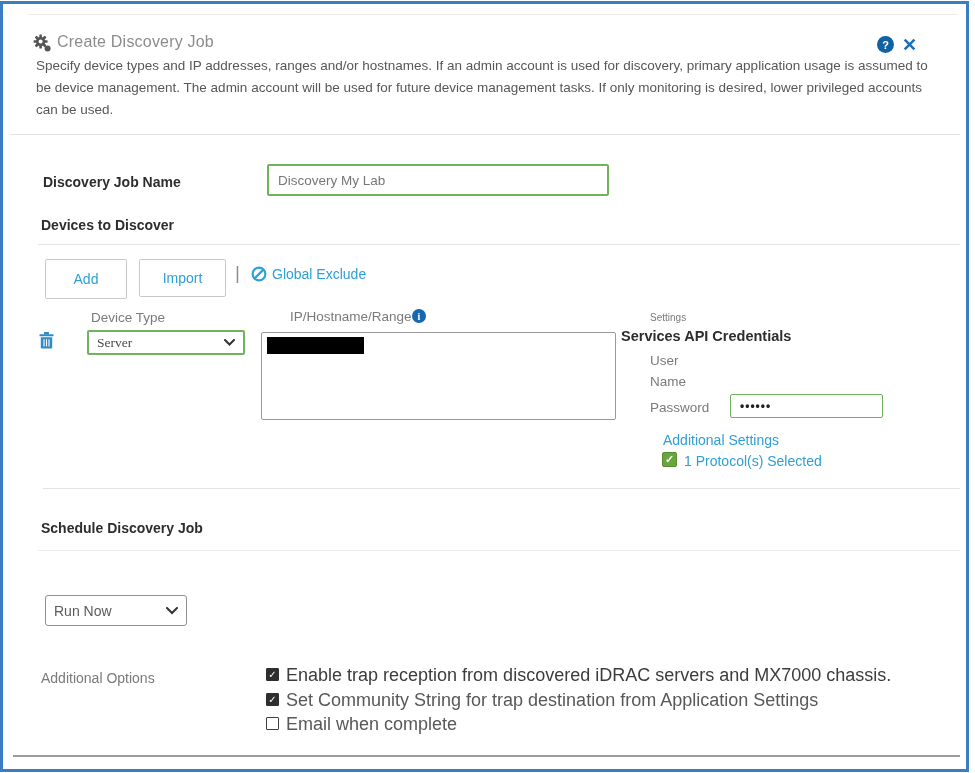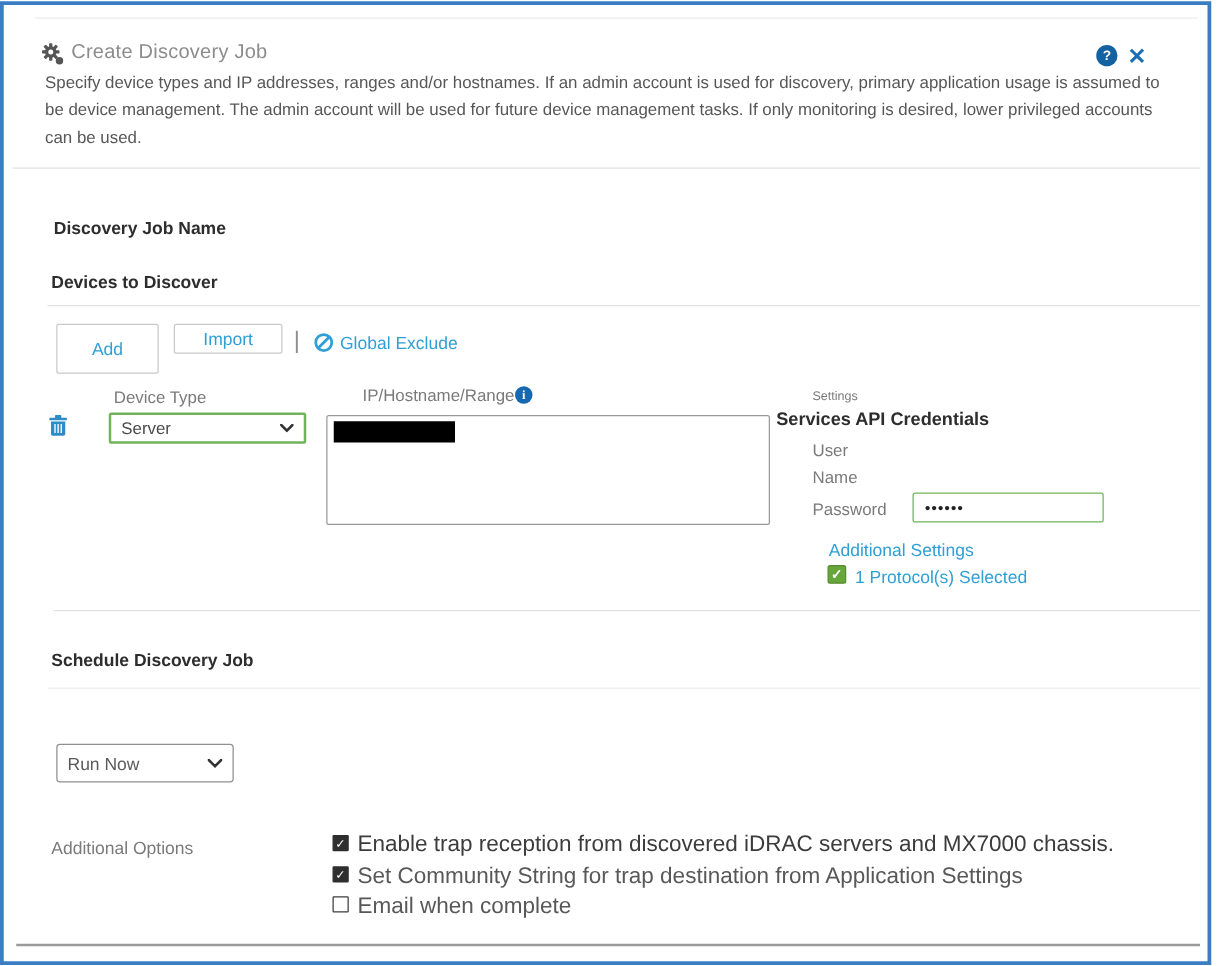--- a/index.html
+++ b/index.html
@@ -93,47 +93,50 @@
   <div class="abs hdr-title" style="left:54px; top:29px;">Create Discovery Job</div>
 
   <div class="abs help-circle" style="left:874px; top:32px;">?</div>
   <div class="abs close-x" style="left:899px; top:32px;">✕</div>
 
   <div class="abs hdr-desc" style="left:33px; top:51px;">Specify device types and IP addresses, ranges and/or hostnames. If an admin account is used for discovery, primary application usage is assumed to be device management. The admin account will be used for future device management tasks. If only monitoring is desired, lower privileged accounts can be used.</div>
 
   <div class="divider" style="top:130px; left:7px; width:950px;"></div>
 
   <div class="abs lbl-bold" style="left:40px; top:170px;">Discovery Job Name</div>
+  <div class="abs input-green" style="left:264px; top:160px; width:342px; height:32px;">
+    <span>Discovery My Lab</span>
+  </div>
 
   <div class="abs lbl-bold" style="left:38px; top:213px;">Devices to Discover</div>
   <div class="divider" style="top:240px; left:35px; width:922px;"></div>
 
   <div class="abs btn" style="left:42px; top:255px; width:82px; height:40px;">Add</div>
-  <div class="abs btn" style="left:136px; top:255px; width:87px; height:24px;">Import</div>
+  <div class="abs btn" style="left:136px; top:255px; width:87px; height:38px;">Import</div>
   <div class="abs pipe" style="left:232px; top:258px;">|</div>
   <span class="abs" style="left:248px; top:262px;">
     <svg width="16" height="16" viewBox="0 0 16 16">
       <circle cx="8" cy="8" r="6.4" fill="none" stroke="#2f9fd6" stroke-width="2.2"></circle>
       <line x1="3.6" y1="12.4" x2="12.4" y2="3.6" stroke="#2f9fd6" stroke-width="2.2"></line>
     </svg>
   </span>
   <div class="abs link" style="left:269px; top:262px;">Global Exclude</div>
 
   <div class="abs lbl-gray" style="left:88px; top:306px;">Device Type</div>
   <span class="abs" style="left:36px; top:328px;">
     <svg width="15" height="17" viewBox="0 0 15 17">
       <rect x="5" y="0" width="5" height="2.4" rx="0.5" fill="#2e8bc5"></rect>
       <rect x="0.5" y="2.2" width="14" height="2" rx="0.5" fill="#2e8bc5"></rect>
       <path d="M1.8 5.2 h11.4 v10 a1.4 1.4 0 0 1 -1.4 1.4 h-8.6 a1.4 1.4 0 0 1 -1.4 -1.4 z" fill="#2e8bc5"></path>
       <line x1="5" y1="7.2" x2="5" y2="14.4" stroke="#fff" stroke-width="1.1"></line>
       <line x1="7.5" y1="7.2" x2="7.5" y2="14.4" stroke="#fff" stroke-width="1.1"></line>
       <line x1="10" y1="7.2" x2="10" y2="14.4" stroke="#fff" stroke-width="1.1"></line>
     </svg>
   </span>
-  <div class="abs select-box select-green" style="left:84px; top:326px; width:158px; height:25px;">
+  <div class="abs select-box select-green" style="left:84px; top:326px; width:158px; height:25px;font-family:Liberation Serif, serif;">
     <span>Server</span>
     <svg width="11" height="7" viewBox="0 0 11 7">
         <polyline points="1,1 5.5,5.5 10,1" fill="none" stroke="#333" stroke-width="2" stroke-linecap="round"></polyline>
       </svg>
   </div>
 
   <div class="abs lbl-gray" style="left:287px; top:305px;">IP/Hostname/Range</div>
   <span class="abs info-circle" style="left:409px; top:305px;">i</span>
   <div class="abs textarea-box" style="left:258px; top:328px; width:355px; height:88px;">
     <div class="redaction" style="position:absolute; left:5px; top:4px; width:97px; height:17px;"></div>

